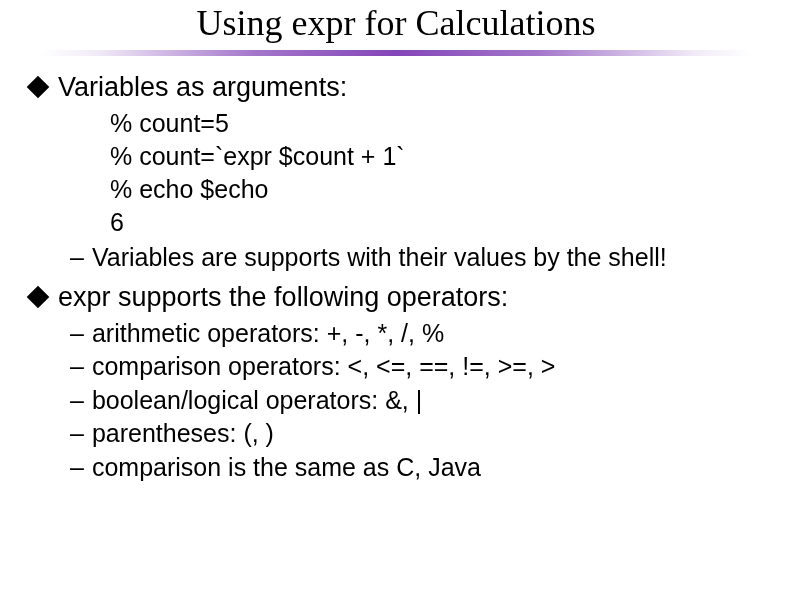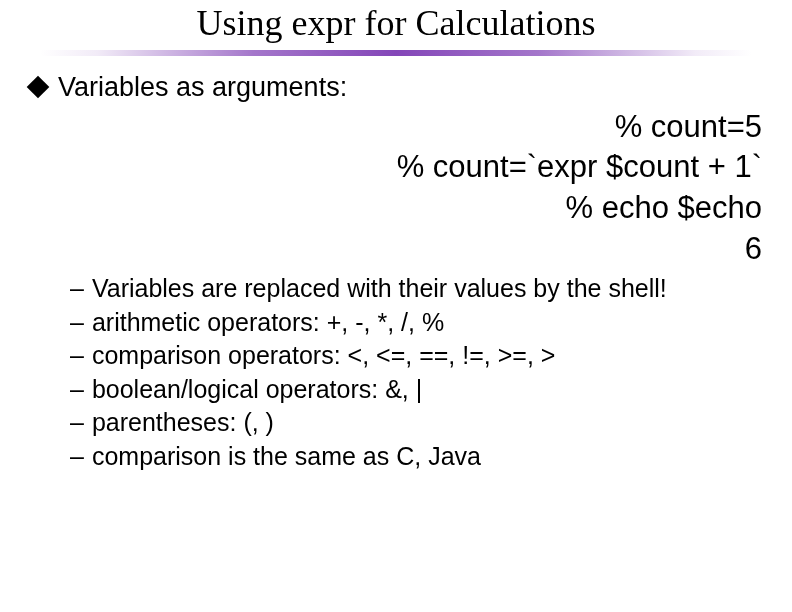--- a/index.html
+++ b/index.html
@@ -53,24 +53,23 @@
       transform: rotate(45deg);
       margin-right: 12px;
       margin-top: 9px;
       flex-shrink: 0;
     }
     .bullet-text {
       font-size: 27px;
     }
     .code-block {
       margin-left: 80px;
-      font-size: 31px;
+      font-size: 25px;
       line-height: 1.32;
       margin-bottom: 2px;
-      text-align: right;
     }
     .dash-row {
       margin-left: 40px;
       font-size: 25px;
       line-height: 1.34;
       display: flex;
     }
     .dash-row .dash {
       margin-right: 8px;
       flex-shrink: 0;
@@ -94,23 +93,27 @@
 
   <div class="code-block">
     <div>% count=5</div>
     <div>% count=`expr $count + 1`</div>
     <div>% echo $echo</div>
     <div>6</div>
   </div>
 
   <div class="dash-row">
     <span class="dash">–</span>
-    <span>Variables are replaced with their values by the shell!</span>
+    <span>Variables are supports with their values by the shell!</span>
   </div>
 
+  <div class="bullet-row section2">
+    <div class="bullet-diamond"></div>
+    <div class="bullet-text">expr supports the following operators:</div>
+  </div>
 
   <div class="dash-row">
     <span class="dash">–</span>
     <span>arithmetic operators: +, -, *, /, %</span>
   </div>
   <div class="dash-row">
     <span class="dash">–</span>
     <span>comparison operators: &lt;, &lt;=, ==, !=, &gt;=, &gt;</span>
   </div>
   <div class="dash-row">

